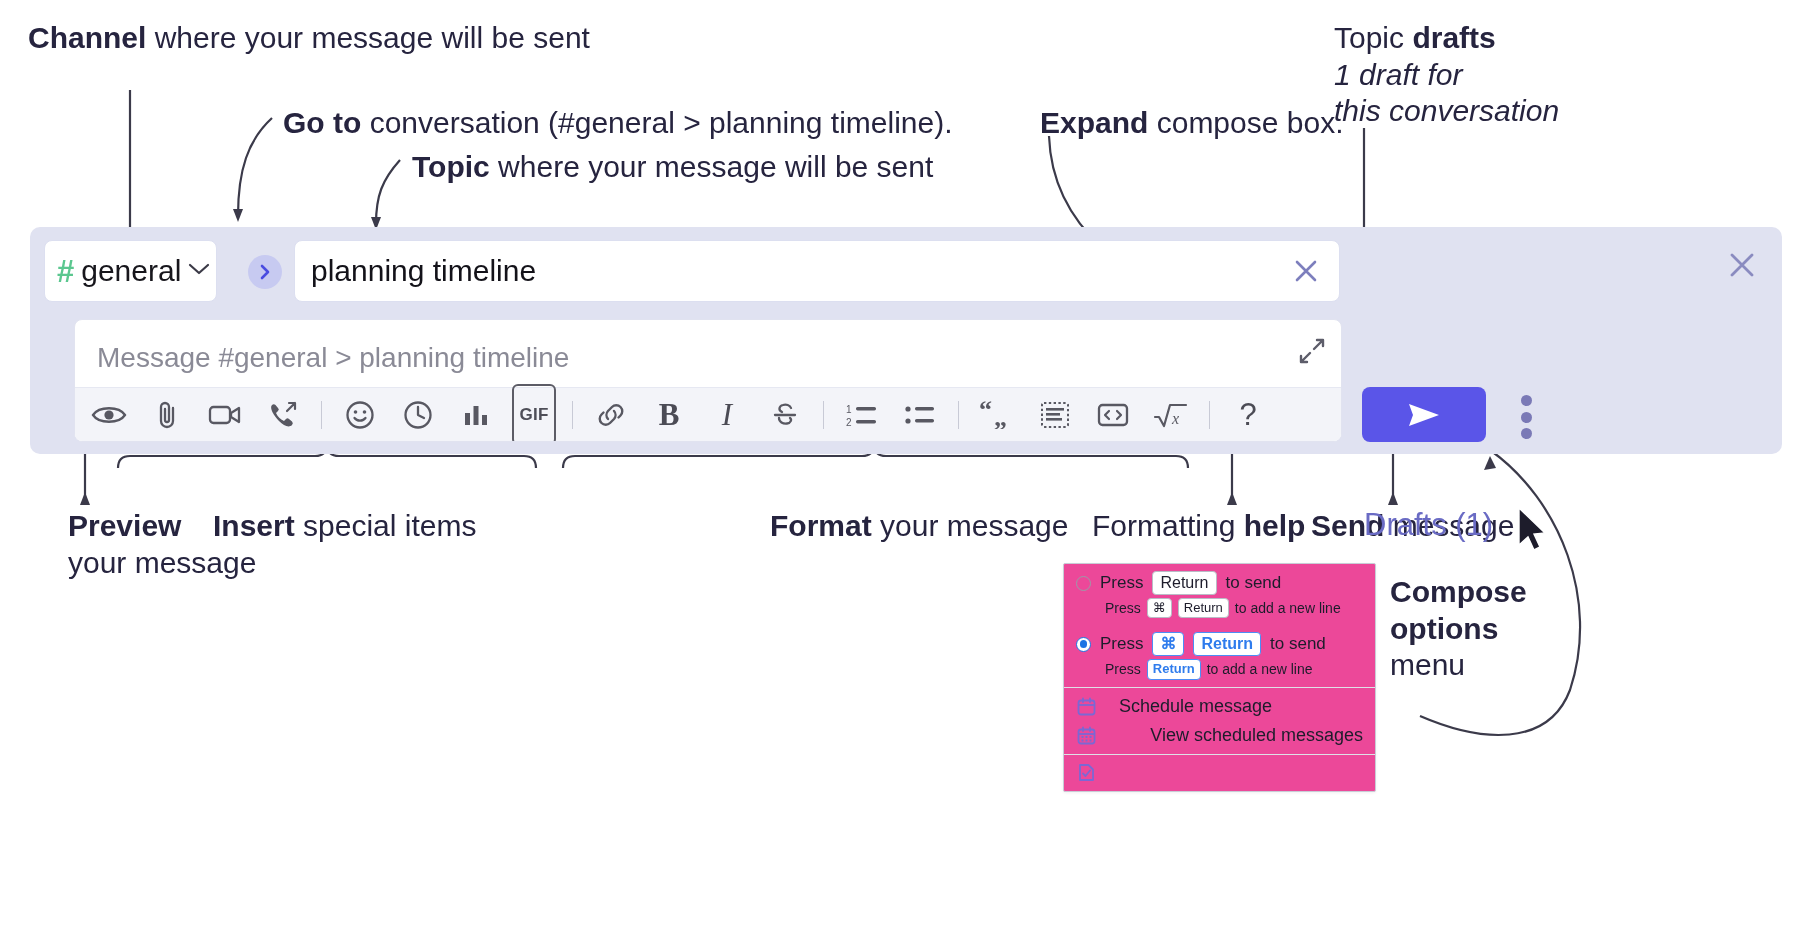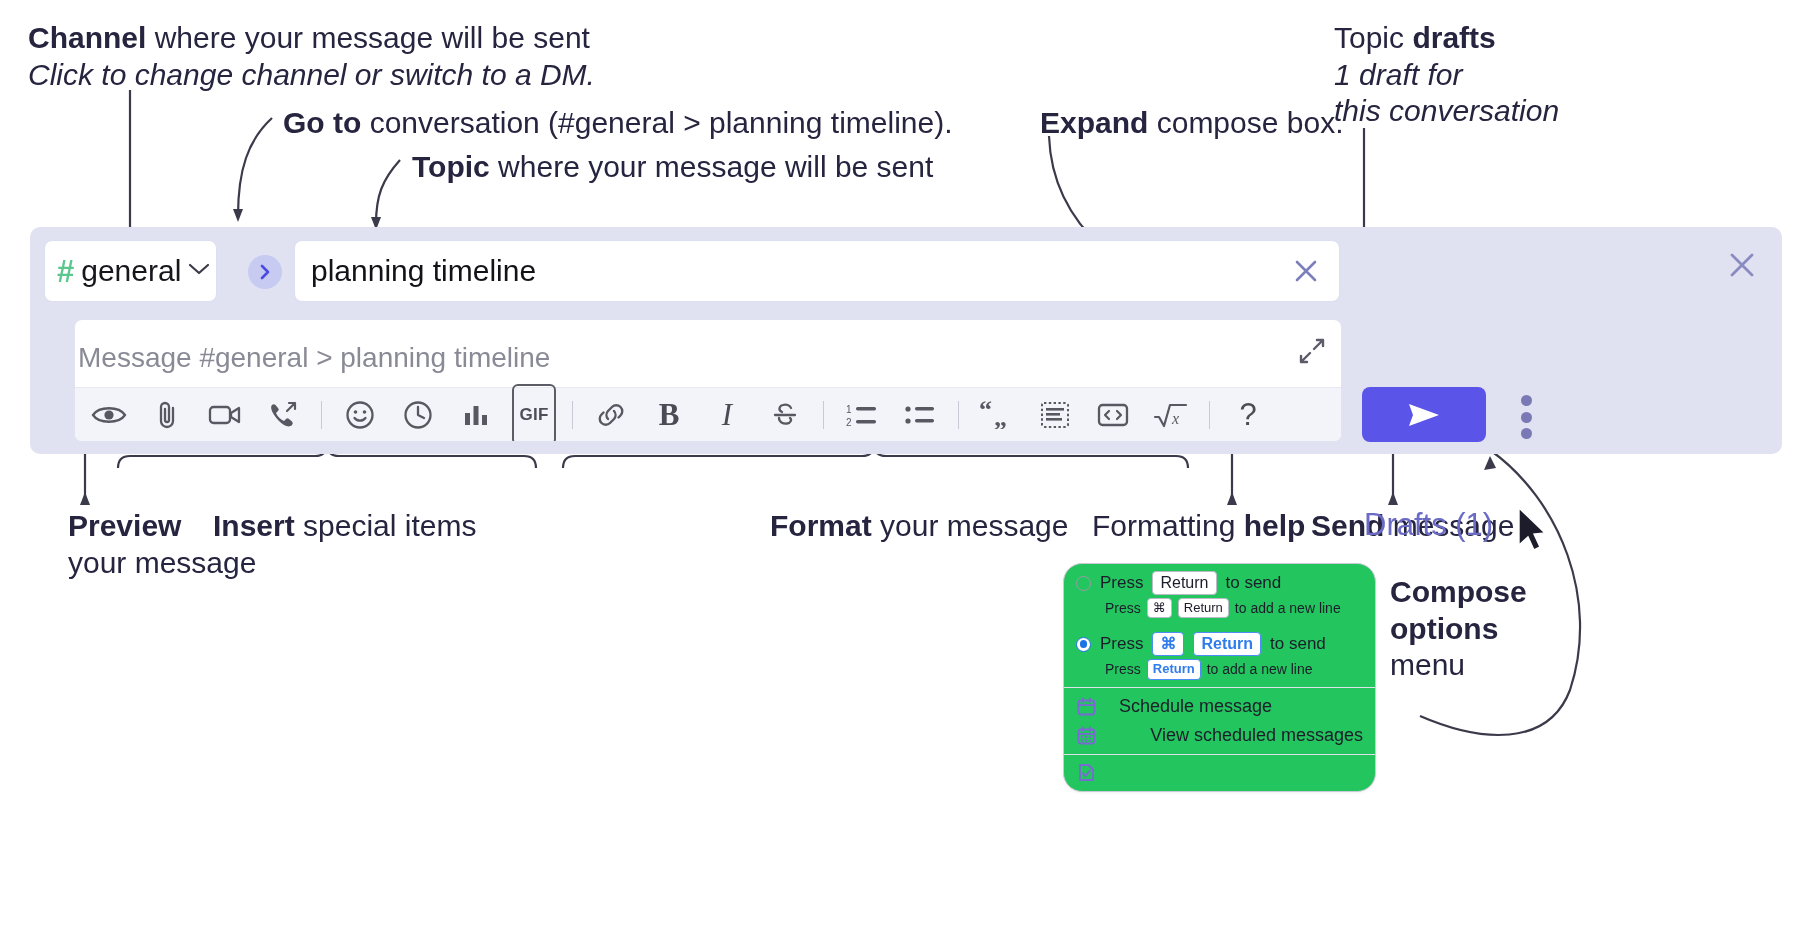--- a/index.html
+++ b/index.html
@@ -44,21 +44,21 @@
     background:#ffffff;border:1px solid #dcdff0;border-radius:8px;
     display:flex;align-items:center;padding:0 16px;box-sizing:border-box;
   }
   .topic-text{font-size:30px;color:#131219;}
   .topic-clear{margin-left:auto;display:flex;align-items:center;}
 
   .msg-box{
     position:absolute;left:44px;top:92px;width:1266px;height:121px;
     background:#ffffff;border:1px solid #e1e3f0;border-radius:8px;overflow:hidden;
   }
-  .msg-placeholder{position:absolute;left:3px;top:22px;font-size:28px;color:#8a8a96;}
+  .msg-placeholder{position:absolute;left:22px;top:22px;font-size:28px;color:#8a8a96;}
   .expand-btn{position:absolute;right:14px;top:16px;}
 
   .toolbar{
     position:absolute;left:0;bottom:0;width:100%;height:53px;
     background:#f3f4f9;border-top:1px solid #e6e8f2;
     display:flex;align-items:center;gap:0;
   }
   .tbi{
     width:58px;height:53px;display:flex;align-items:center;justify-content:center;
     color:#585862;
@@ -84,21 +84,21 @@
   }
   .kebab{
     position:absolute;left:1485px;top:168px;width:22px;height:44px;
     display:flex;flex-direction:column;align-items:center;justify-content:space-between;
   }
   .kebab i{display:block;width:11px;height:11px;border-radius:50%;background:#7a79b6;}
 
   
   #popup{
     position:absolute;left:1063px;top:563px;width:311px;
-    background:#22c55e;border:1px solid #c9ccd6;border-radius:19px;
+    background:#ec4899;border:1px solid #c9ccd6;border-radius:2px;
     box-shadow:0 1px 3px rgba(0,0,0,.06);
     font-size:17px;color:#1d1c2b;
   }
   .opt-row{display:flex;align-items:center;gap:9px;padding:7px 12px 1px 12px;}
   .opt-sub{display:flex;align-items:center;gap:6px;padding:2px 12px 7px 41px;font-size:14px;}
   .radio{width:15px;height:15px;border-radius:50%;border:1.6px solid #9b9ba8;box-sizing:border-box;flex:none;}
   .radio.on{border-color:#1b74e4;background:#fff;position:relative;}
   .radio.on:after{content:"";position:absolute;left:2.6px;top:2.6px;width:7.2px;height:7.2px;border-radius:50%;background:#1b74e4;}
   .key{
     border:1px solid #b9bcc6;border-radius:4px;padding:1px 7px;font-size:16px;
@@ -109,21 +109,20 @@
   .key.blue.sm{font-weight:700;}
   .divider{height:1px;background:#dfe1e7;}
   .menu-item{display:flex;align-items:center;gap:23px;padding:8px 12px;font-size:18px;}
   .mi-ic{width:20px;height:20px;color:#7b68d4;flex:none;display:flex;align-items:center;justify-content:center;}
 </style>
 </head>
 <body>
 
 <div class="anno" style="left:28px;top:20px;">
   <div><b>Channel</b><span> where your message will be sent</span></div>
-  <div><i>Click to change channel or switch to a DM.</i></div>
 </div>
 
 <div class="anno" style="left:283px;top:105px;">
   <b>Go to</b><span> conversation (#general &gt; planning timeline).</span>
 </div>
 
 <div class="anno" style="left:412px;top:149px;">
   <b>Topic</b><span> where your message will be sent</span>
 </div>
 

